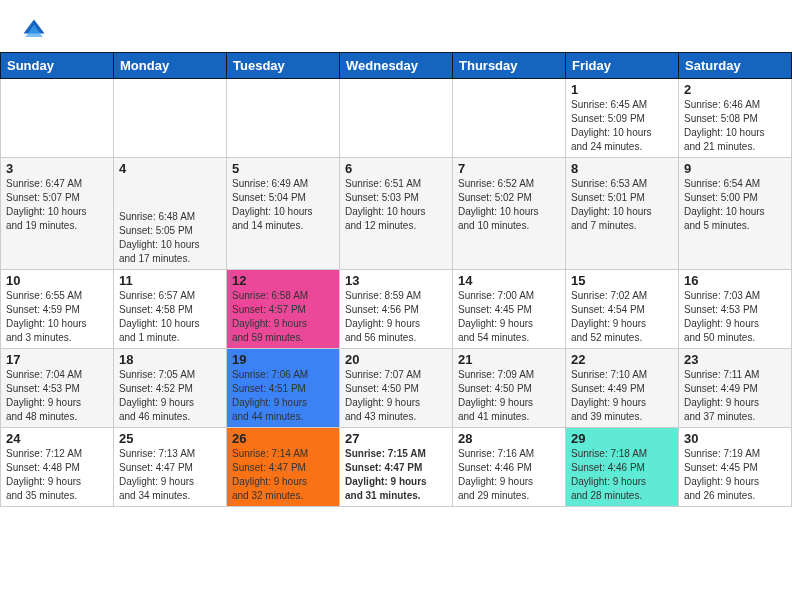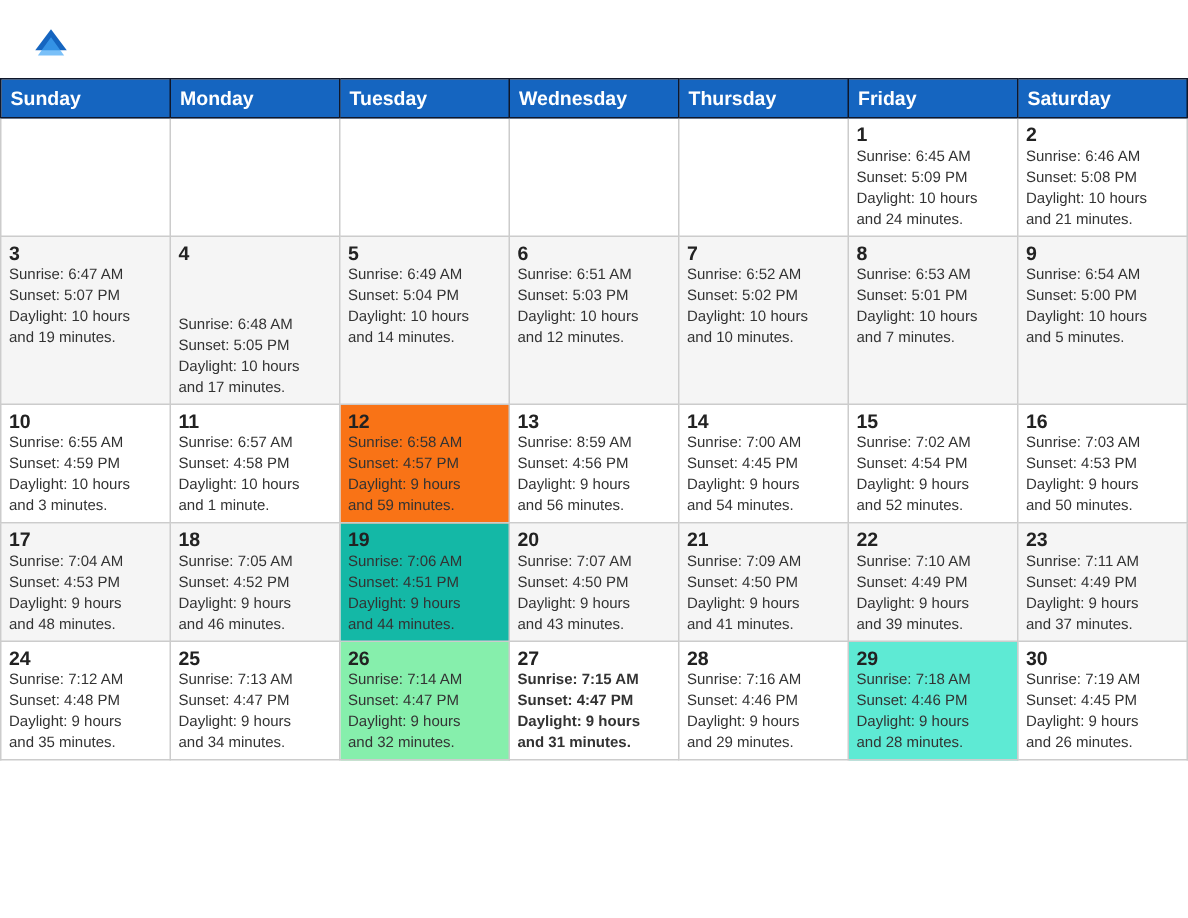--- a/index.html
+++ b/index.html
@@ -215,21 +215,21 @@
 Daylight: 10 hours
 and 3 minutes.</div>
           </td>
           <td style="background: rgb(255, 255, 255);">
             <span class="day-num">11</span>
             <div class="day-info" style="white-space: pre-line;">Sunrise: 6:57 AM
 Sunset: 4:58 PM
 Daylight: 10 hours
 and 1 minute.</div>
           </td>
-          <td style="background: #f97316;">
+          <td style="background: #ec4899;">
             <span class="day-num">12</span>
             <div class="day-info" style="white-space: pre-line;">Sunrise: 6:58 AM
 Sunset: 4:57 PM
 Daylight: 9 hours
 and 59 minutes.</div>
           </td>
           <td style="background: rgb(255, 255, 255);">
             <span class="day-num">13</span>
             <div class="day-info" style="white-space: pre-line;">Sunrise: 8:59 AM
 Sunset: 4:56 PM
@@ -266,21 +266,21 @@
 Daylight: 9 hours
 and 48 minutes.</div>
           </td>
           <td style="background: rgb(245, 245, 245);">
             <span class="day-num">18</span>
             <div class="day-info" style="white-space: pre-line;">Sunrise: 7:05 AM
 Sunset: 4:52 PM
 Daylight: 9 hours
 and 46 minutes.</div>
           </td>
-          <td style="background: #14b8a6; margin-top: 25px;">
+          <td style="background: #3b82f6; margin-top: 25px;">
             <span class="day-num">19</span>
             <div class="day-info" style="white-space: pre-line;">Sunrise: 7:06 AM
 Sunset: 4:51 PM
 Daylight: 9 hours
 and 44 minutes.</div>
           </td>
           <td style="background: rgb(245, 245, 245);">
             <span class="day-num">20</span>
             <div class="day-info" style="white-space: pre-line;">Sunrise: 7:07 AM
 Sunset: 4:50 PM
@@ -317,21 +317,21 @@
 Daylight: 9 hours
 and 35 minutes.</div>
           </td>
           <td style="background: rgb(255, 255, 255);">
             <span class="day-num">25</span>
             <div class="day-info" style="white-space: pre-line;">Sunrise: 7:13 AM
 Sunset: 4:47 PM
 Daylight: 9 hours
 and 34 minutes.</div>
           </td>
-          <td style="background: #86efac;">
+          <td style="background: #f97316;">
             <span class="day-num">26</span>
             <div class="day-info" style="white-space: pre-line;">Sunrise: 7:14 AM
 Sunset: 4:47 PM
 Daylight: 9 hours
 and 32 minutes.</div>
           </td>
           <td style="background: rgb(255, 255, 255);">
             <span class="day-num">27</span>
             <div class="day-info" style="white-space: pre-line; font-weight: bold;">Sunrise: 7:15 AM
 Sunset: 4:47 PM

